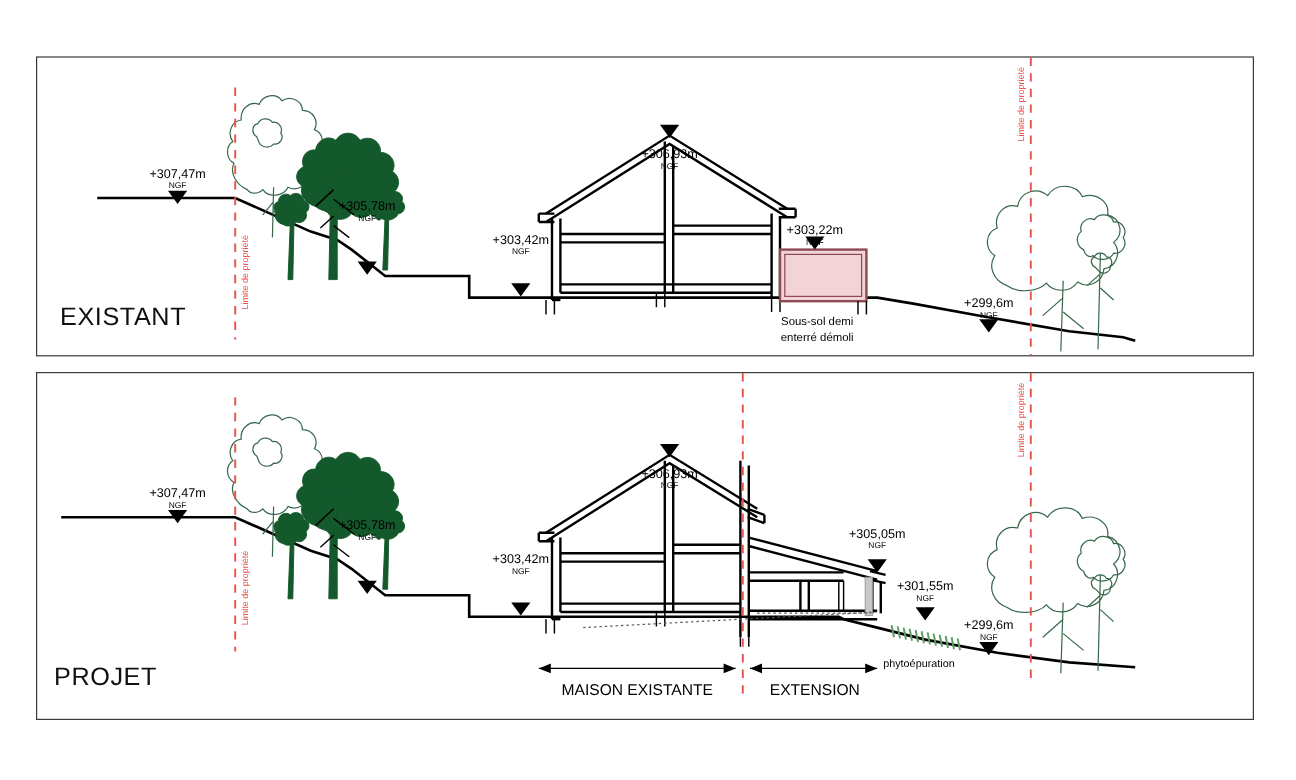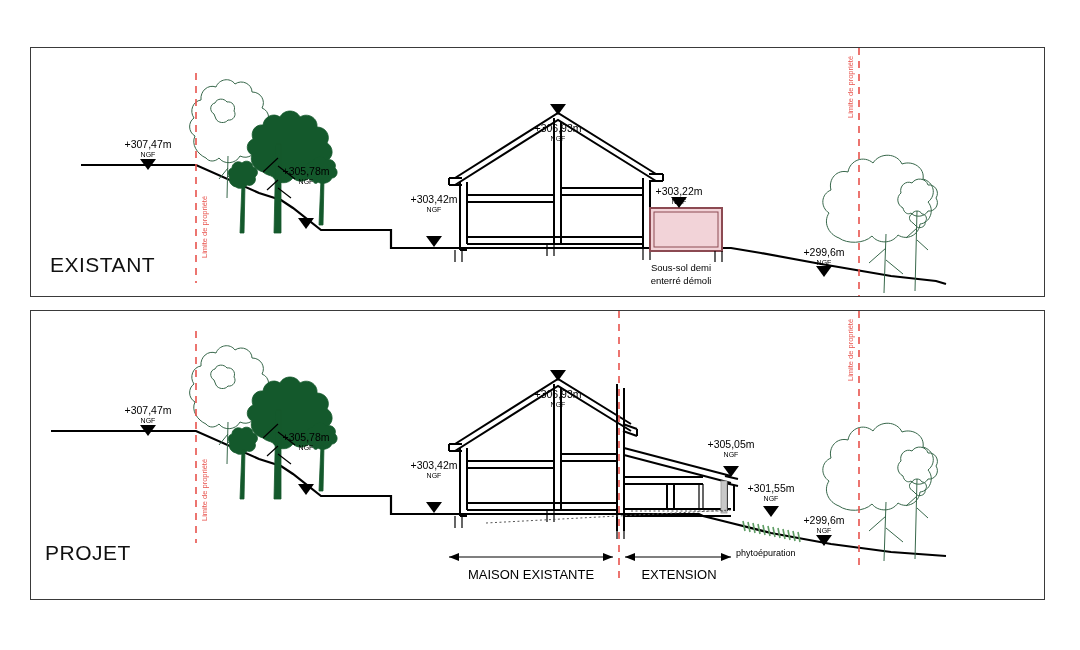--- a/index.html
+++ b/index.html
@@ -3,21 +3,21 @@
 <meta charset="utf-8">
 <style>
   html,body{margin:0;padding:0;background:#ffffff;}
   body{width:1080px;height:650px;position:relative;
        font-family:"Liberation Sans",sans-serif;overflow:hidden;}
   .panel{position:absolute;border:1.6px solid #3a3a3a;background:#fff;box-sizing:border-box;}
   #panel-existant{left:30px;top:47px;width:1015px;height:250px;}
   #panel-projet{left:30px;top:310px;width:1015px;height:290px;}
   .panel-title{position:absolute;font-size:21px;color:#111;letter-spacing:.5px;}
   #title-existant{left:3px;top:205px;margin-left:16px;}
-  #title-projet{left:14px;top:230px;}
+  #title-projet{left:14px;top:242px;}
   svg{position:absolute;left:0;top:0;overflow:visible;}
   .lvl-val{font-size:10.5px;fill:#000;font-family:"Liberation Sans",sans-serif;text-anchor:middle;}
   .lvl-ngf{font-size:7px;fill:#000;font-family:"Liberation Sans",sans-serif;text-anchor:middle;}
   .note{font-size:9.5px;fill:#000;font-family:"Liberation Sans",sans-serif;text-anchor:middle;}
   .dimlbl{font-size:13px;fill:#000;font-family:"Liberation Sans",sans-serif;text-anchor:middle;}
   .proplbl{font-size:7.5px;fill:#e8534d;font-family:"Liberation Sans",sans-serif;}
   .phyto{font-size:9px;fill:#000;font-family:"Liberation Sans",sans-serif;}
   .ground{fill:none;stroke:#000;stroke-width:2.2;}
   .wall{fill:none;stroke:#000;stroke-width:2;}
   .thin{fill:none;stroke:#000;stroke-width:1.2;}

